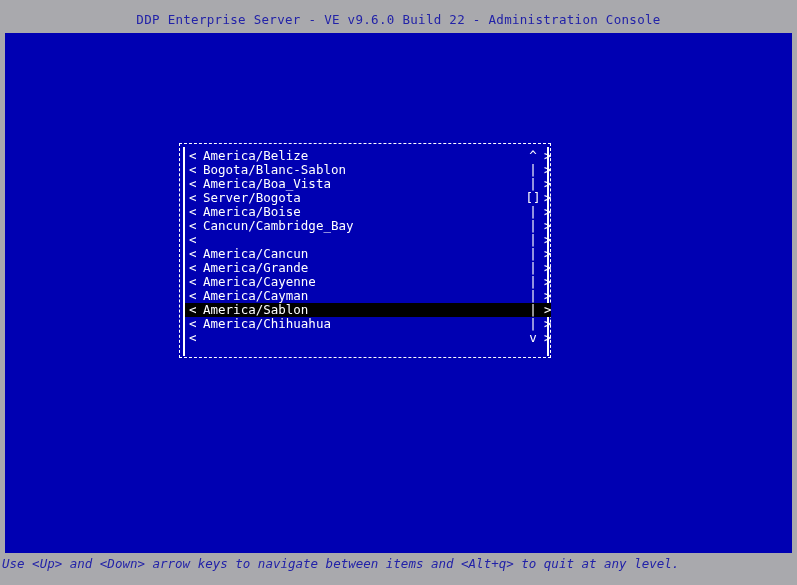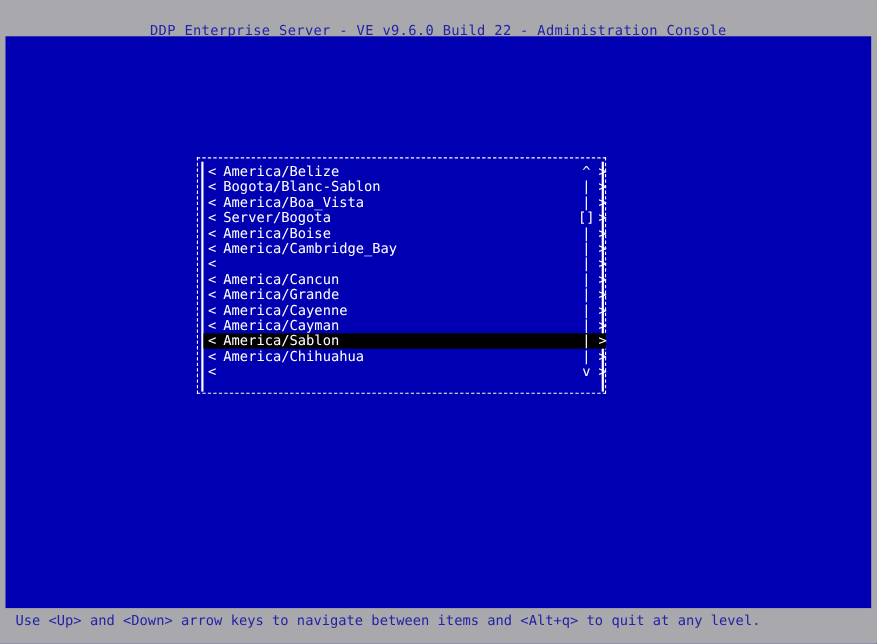--- a/index.html
+++ b/index.html
@@ -12,21 +12,21 @@
     width: 797px;
     height: 585px;
     overflow: hidden;
     background: #a9a9ad;
     font-family: "DejaVu Sans Mono", "Liberation Mono", monospace;
   }
 
   
   #titlebar {
     position: absolute;
-    left: 0; top: 12px;
+    left: 0; top: 4px;
     width: 797px;
     height: 22px;
     background: #a9a9ad;
   }
   #titlebar-text {
     position: absolute;
     left: 0; top: 8px;
     width: 797px;
     text-align: center;
     font-size: 12.5px;
@@ -108,25 +108,26 @@
   #statusbar {
     position: absolute;
     left: 0;
     top: 553px;
     width: 797px;
     height: 32px;
     background: #a9a9ad;
   }
   #statusbar-text {
     position: absolute;
-    left: 14px;
+    left: 2px;
     top: 3px;
     font-size: 12.5px;
     color: #2222a8;
     white-space: pre;
+    font-style: italic;
   }
 </style>
 </head>
 <body>
 
 <div id="screen">
 
   <div id="titlebar">
     <div id="titlebar-text">DDP Enterprise Server - VE v9.6.0 Build 22 - Administration Console</div>
   </div>
@@ -134,21 +135,21 @@
   <div id="console">
 
     <div id="dialog">
       <div id="dialog-inner">
         <div id="list">
             <div class="row"><span class="lt">&lt;</span><span class="label">America/Belize</span><span class="sb">^</span><span class="gt">&gt;</span></div>
             <div class="row"><span class="lt">&lt;</span><span class="label">Bogota/Blanc-Sablon</span><span class="sb">|</span><span class="gt">&gt;</span></div>
             <div class="row"><span class="lt">&lt;</span><span class="label">America/Boa_Vista</span><span class="sb">|</span><span class="gt">&gt;</span></div>
             <div class="row"><span class="lt">&lt;</span><span class="label">Server/Bogota</span><span class="sb">[]</span><span class="gt">&gt;</span></div>
             <div class="row"><span class="lt">&lt;</span><span class="label">America/Boise</span><span class="sb">|</span><span class="gt">&gt;</span></div>
-            <div class="row"><span class="lt">&lt;</span><span class="label">America/Cambridge_Bay</span><span class="sb">|</span><span class="gt">&gt;</span></div>
+            <div class="row"><span class="lt">&lt;</span><span class="label">Cancun/Cambridge_Bay</span><span class="sb">|</span><span class="gt">&gt;</span></div>
             <div class="row"><span class="lt">&lt;</span><span class="sb">|</span><span class="gt">&gt;</span></div>
             <div class="row"><span class="lt">&lt;</span><span class="label">America/Cancun</span><span class="sb">|</span><span class="gt">&gt;</span></div>
             <div class="row"><span class="lt">&lt;</span><span class="label">America/Grande</span><span class="sb">|</span><span class="gt">&gt;</span></div>
             <div class="row"><span class="lt">&lt;</span><span class="label">America/Cayenne</span><span class="sb">|</span><span class="gt">&gt;</span></div>
             <div class="row"><span class="lt">&lt;</span><span class="label">America/Cayman</span><span class="sb">|</span><span class="gt">&gt;</span></div>
             <div class="row selected"><span class="lt">&lt;</span><span class="label">America/Sablon</span><span class="sb">|</span><span class="gt">&gt;</span></div>
             <div class="row"><span class="lt">&lt;</span><span class="label">America/Chihuahua</span><span class="sb">|</span><span class="gt">&gt;</span></div>
             <div class="row"><span class="lt">&lt;</span><span class="sb">v</span><span class="gt">&gt;</span></div>
           </div>
       </div>

